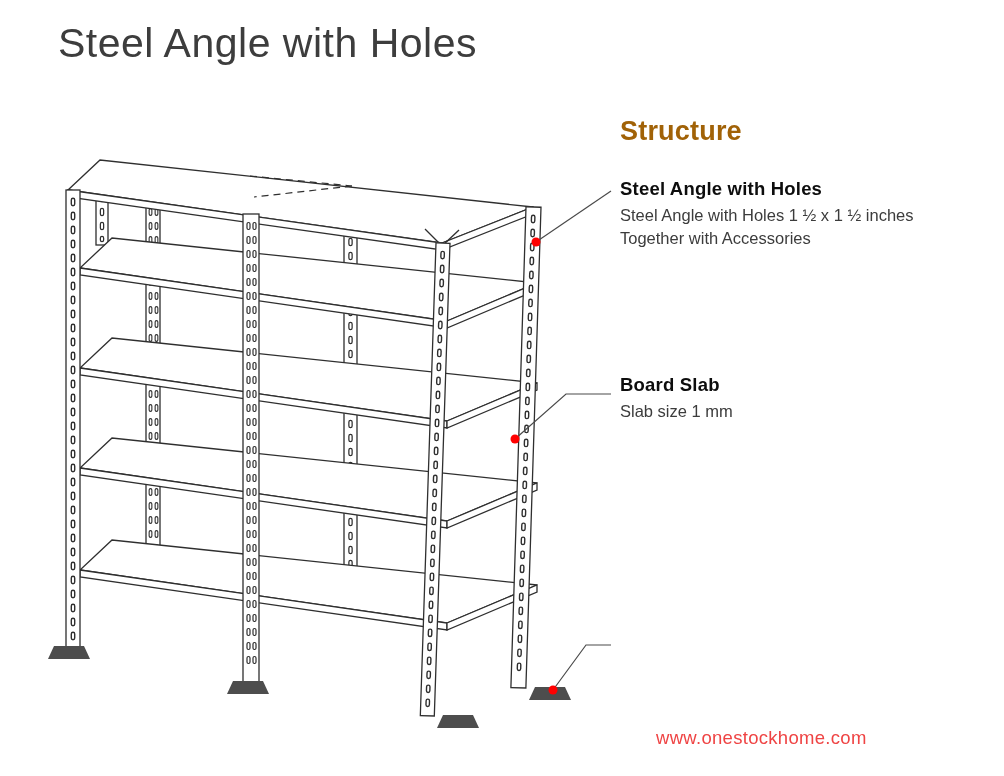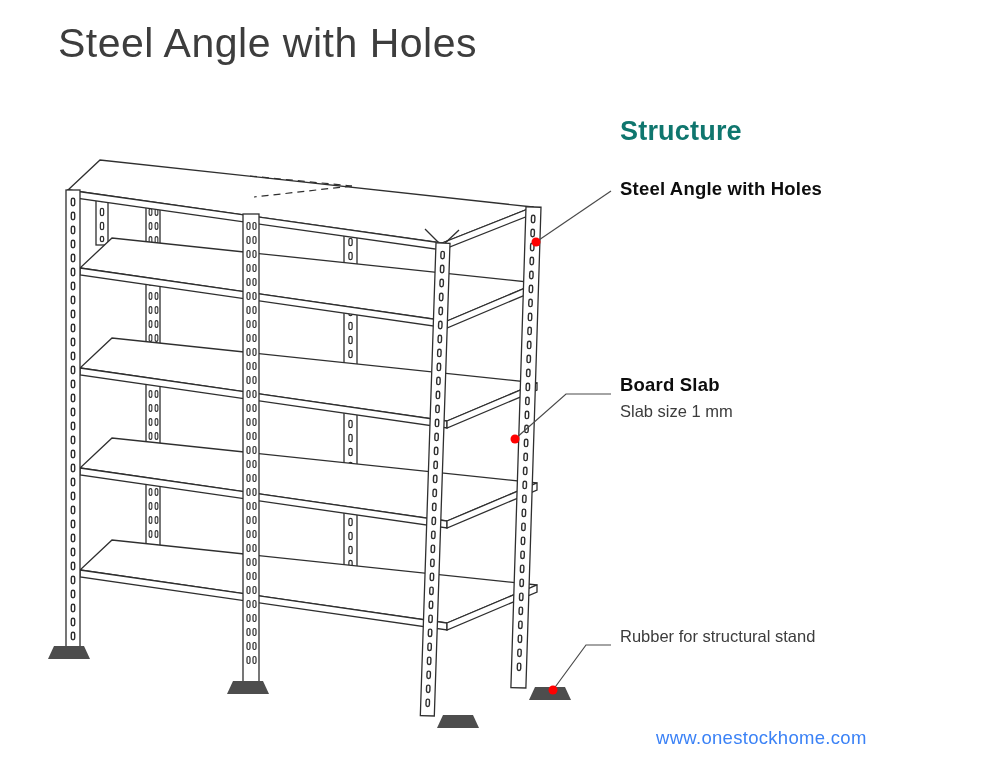--- a/index.html
+++ b/index.html
@@ -6,28 +6,28 @@
   body{
     width:1004px;height:776px;position:relative;overflow:hidden;
     font-family:"Liberation Sans", sans-serif;color:#222;
   }
   .abs{position:absolute;}
   #page-title{
     left:58px;top:20px;font-size:41px;font-weight:400;color:#3d3d3d;
     letter-spacing:0.5px;
   }
   #structure-heading{
-    left:620px;top:116px;font-size:27px;font-weight:700;color:#0f766e;
+    left:620px;top:116px;font-size:27px;font-weight:700;color:#a16207;
     letter-spacing:0.2px;
   }
   .ann{position:absolute;left:620px;}
   .ann-title{font-size:18.5px;font-weight:700;color:#0d0d0d;margin-bottom:4px;letter-spacing:0.2px;}
   .ann-line{font-size:16.5px;color:#3c3c3c;line-height:22.5px;}
   #footer-website{
-    left:656px;top:727px;font-size:18.5px;color:#3b82f6;letter-spacing:0.3px;
+    left:656px;top:727px;font-size:18.5px;color:#ef4444;letter-spacing:0.3px;
   }
   svg{position:absolute;left:0;top:0;}
   .frame{fill:#ffffff;stroke:#2f2f2f;stroke-width:1.3;}
   .edge{stroke:#2f2f2f;stroke-width:1.3;fill:none;}
   .slot-dark{stroke:#2f2f2f;stroke-dasharray:4 10;stroke-linecap:round;fill:none;}
   .slot-light{stroke:#ffffff;stroke-dasharray:4 10;stroke-linecap:round;fill:none;}
   .leader{stroke:#4a4a4a;stroke-width:1.2;fill:none;}
   .hidden-dash{stroke:#2f2f2f;stroke-width:1.2;stroke-dasharray:7 5;fill:none;}
 </style>
 </head>
@@ -130,24 +130,25 @@
   <circle cx="515" cy="439" r="4.5" fill="#ff0000"></circle>
   <circle cx="553" cy="690" r="4.5" fill="#ff0000"></circle>
 </svg>
 
 <div id="page-title" class="abs">Steel Angle with Holes</div>
 
 <div id="structure-heading" class="abs">Structure</div>
 
 <div class="ann" style="top:178px">
   <div class="ann-title">Steel Angle with Holes</div>
+  <div class="ann-line">Steel Angle with Holes 1 ½ x 1 ½ inches</div>
+  <div class="ann-line">Together with Accessories</div>
 </div>
 
 <div class="ann" style="top:374px">
   <div class="ann-title">Board Slab</div>
   <div class="ann-line">Slab size 1 mm</div>
 </div>
 
 <div class="ann" style="top:625px">
-  <div class="ann-line">Rubber for structural stand</div>
 </div>
 
 <div id="footer-website" class="abs">www.onestockhome.com</div>
 
 </body></html>

